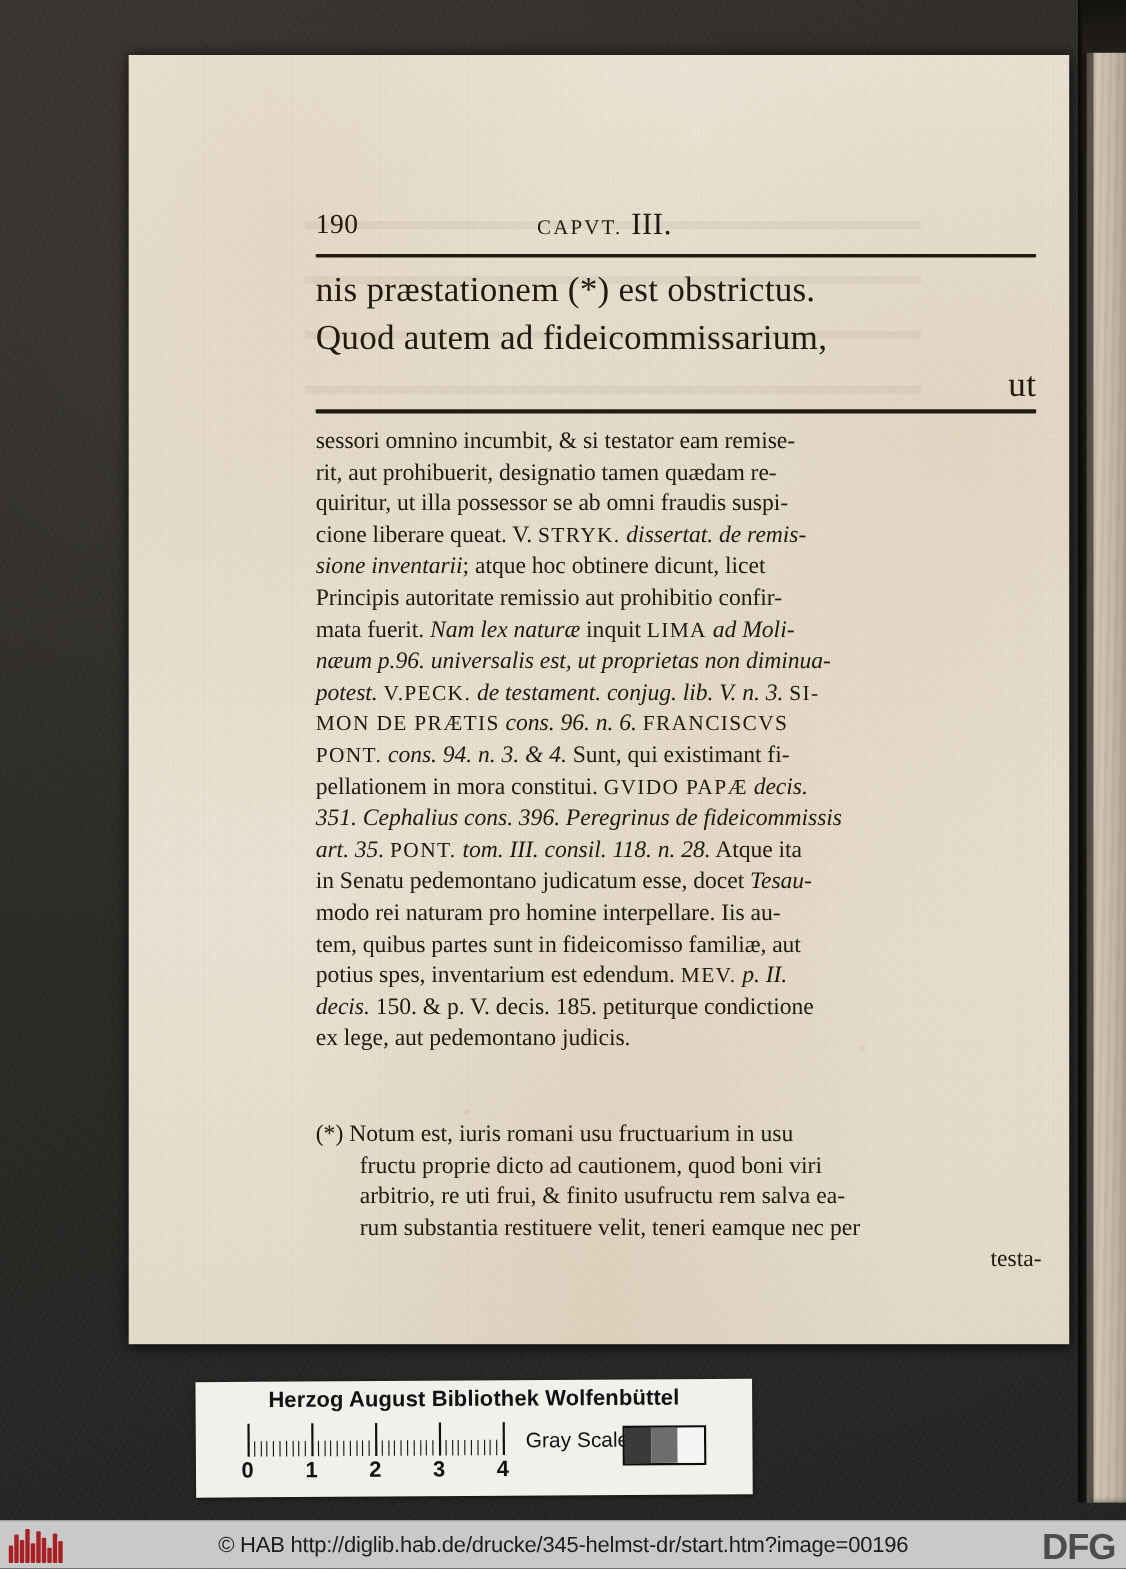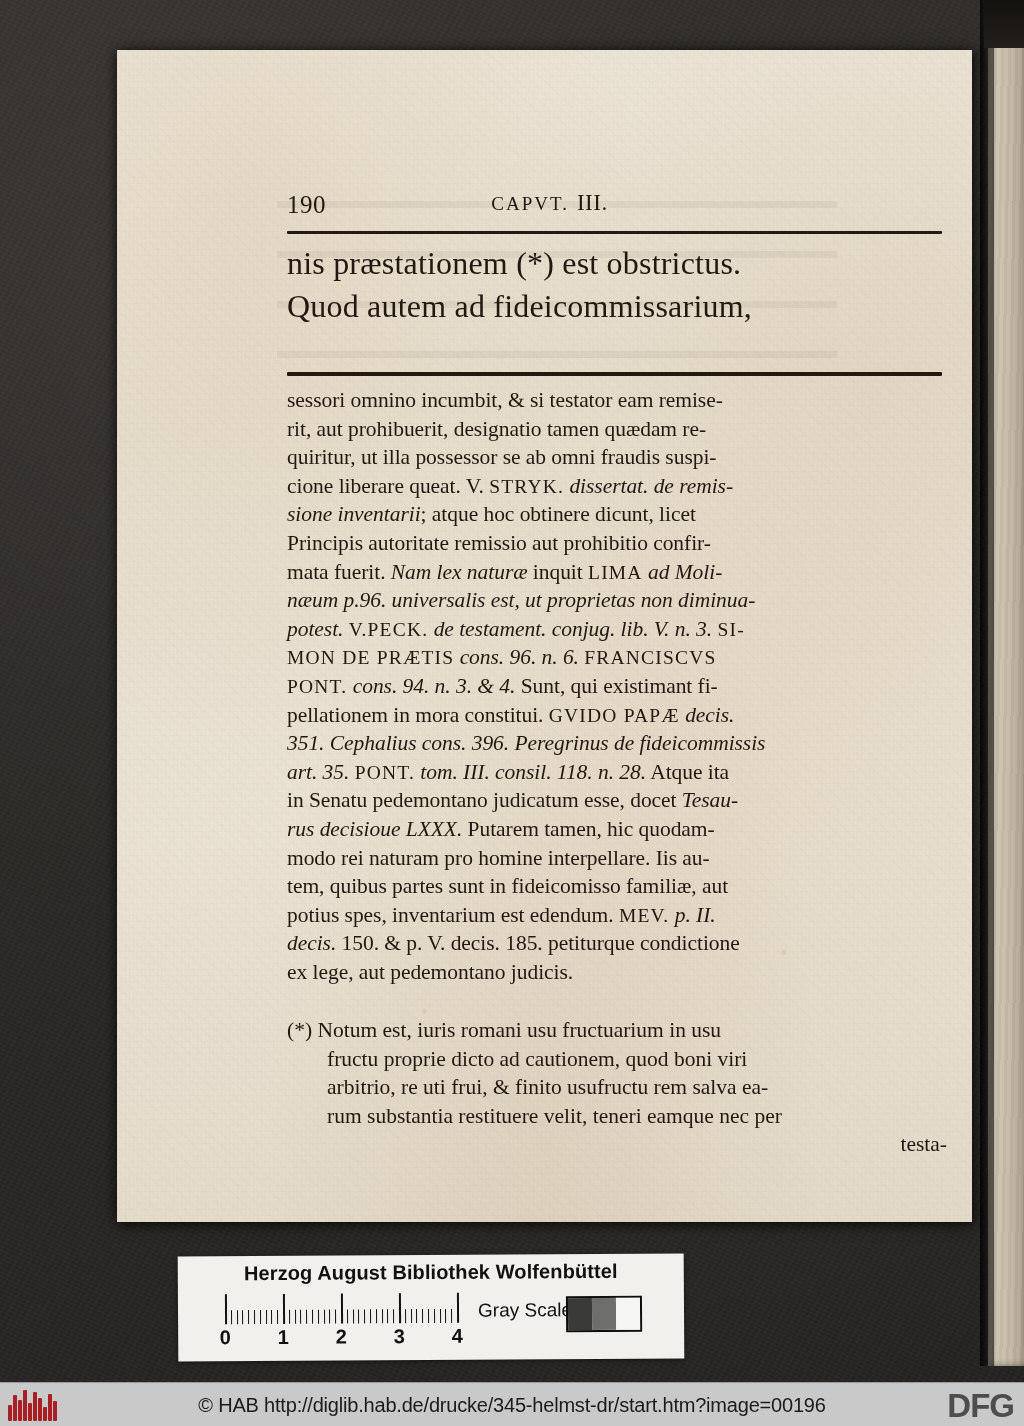--- a/index.html
+++ b/index.html
@@ -150,21 +150,21 @@
     font-size: 24px;
     letter-spacing: 1.2px;
     font-variant: small-caps;
     font-family: "Liberation Serif", serif;
   }
   #chapter-running-title .rh-caps {
     font-size: 19px;
     letter-spacing: 2px;
   }
   #chapter-running-title .rh-numeral {
-    font-size: 23px;
+    font-size: 28px;
     letter-spacing: 0.5px;
     margin-left: 8px;
     text-align: right;
   }
 
   .rule {
     position: absolute;
     left: 170px;
     width: 655px;
     height: 3px;
@@ -367,41 +367,41 @@
         <span id="chapter-running-title">
           <span class="rh-caps">CAPVT.</span><span class="rh-numeral">III.</span>
         </span>
       </div>
 
       <div class="rule" id="rule-top"></div>
 
       <div id="headline-block">
         <span class="hl-line" id="headline-line-1">nis præstationem (*) est obstrictus.</span>
         <span class="hl-line" id="headline-line-2">Quod autem ad fideicommissarium,</span>
+        <span class="hl-line" id="headline-line-3">ut</span>
       </div>
 
       <div class="rule" id="rule-bottom"></div>
 
       <div id="body-column">
         <span class="body-line">sessori omnino incumbit, &amp; si testator eam remise-</span>
         <span class="body-line">rit, aut prohibuerit, designatio tamen quædam re-</span>
         <span class="body-line">quiritur, ut illa possessor se ab omni fraudis suspi-</span>
         <span class="body-line">cione liberare queat. V. <span class="scaps">STRYK.</span> <span class="ital">dissertat. de remis-</span></span>
         <span class="body-line"><span class="ital">sione inventarii</span>; atque hoc obtinere dicunt, licet</span>
         <span class="body-line">Principis autoritate remissio aut prohibitio confir-</span>
         <span class="body-line">mata fuerit.  <span class="ital">Nam lex naturæ</span> inquit <span class="scaps">LIMA</span> <span class="ital">ad Moli-</span></span>
         <span class="body-line"><span class="ital">næum p.96. universalis est, ut proprietas non diminua-</span></span>
         <span class="body-line"><span class="ital">potest.</span> <span class="scaps">V.PECK.</span> <span class="ital">de testament. conjug. lib. V. n. 3.</span> <span class="scaps">SI-</span></span>
         <span class="body-line"><span class="scaps">MON DE PRÆTIS</span> <span class="ital">cons. 96. n. 6.</span> <span class="scaps">FRANCISCVS</span></span>
         <span class="body-line"><span class="scaps">PONT.</span> <span class="ital">cons. 94. n. 3. &amp; 4.</span>  Sunt, qui existimant fi-</span>
         <span class="body-line">pellationem in mora constitui. <span class="scaps">GVIDO PAPÆ</span> <span class="ital">decis.</span></span>
         <span class="body-line"><span class="ital">351. Cephalius cons. 396. Peregrinus de fideicommissis</span></span>
         <span class="body-line"><span class="ital">art. 35.</span> <span class="scaps">PONT.</span> <span class="ital">tom. III. consil. 118. n. 28.</span>  Atque ita</span>
         <span class="body-line">in Senatu pedemontano judicatum esse, docet <span class="ital">Tesau-</span></span>
-        <span class="body-line"><span class="ital">rus decisioue LXXX.</span>  Putarem tamen, hic quodam-</span>
         <span class="body-line">modo rei naturam pro homine interpellare. Iis au-</span>
         <span class="body-line">tem, quibus partes sunt in fideicomisso familiæ, aut</span>
         <span class="body-line">potius spes, inventarium est edendum. <span class="scaps">MEV.</span> <span class="ital">p. II.</span></span>
         <span class="body-line"><span class="ital">decis.</span> 150. &amp; p. V. decis. 185. petiturque condictione</span>
         <span class="body-line">ex lege, aut pedemontano judicis.</span>
       </div>
 
       <div id="footnote-block">
         <span class="fn-line"><span>(*)</span>
           <span>Notum est, iuris romani usu fructuarium in usu</span></span>

